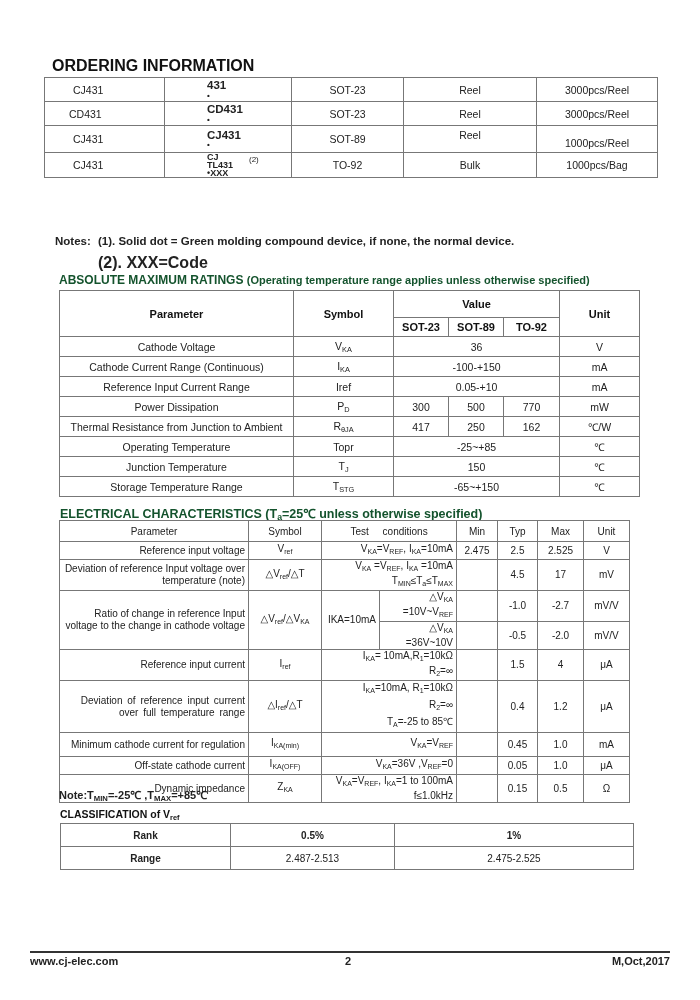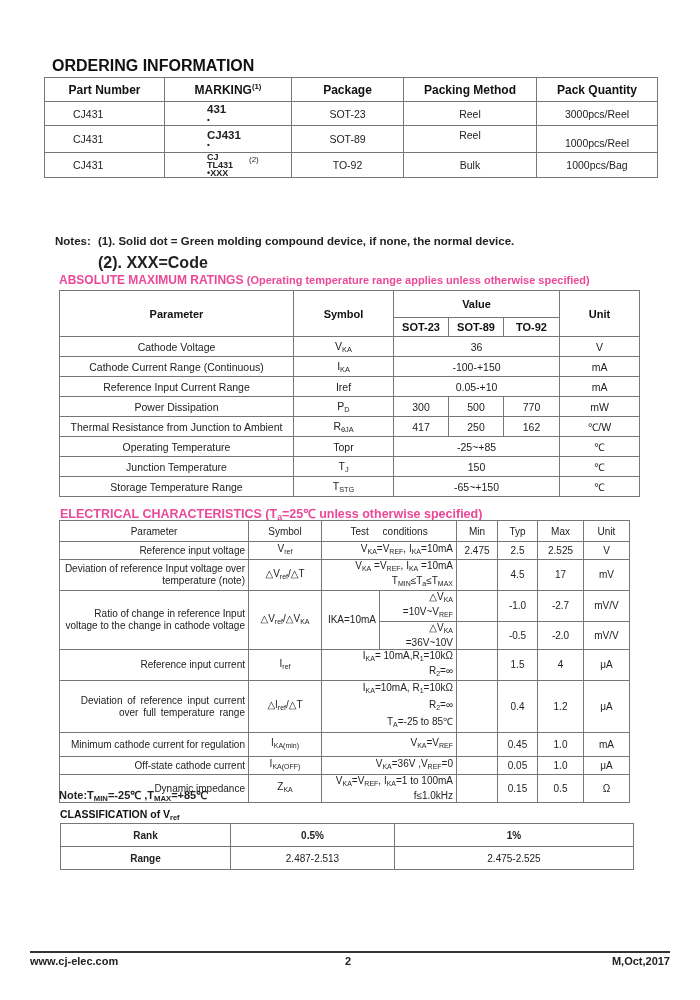--- a/index.html
+++ b/index.html
@@ -2,21 +2,21 @@
 <html><head>
 <meta charset="utf-8">
 <style>
   html, body { margin:0; padding:0; background:#ffffff; }
   body { width:700px; height:1000px; position:relative; overflow:hidden;
          font-family:"Liberation Sans", sans-serif; color:#222; }
   .abs { position:absolute;font-weight:bold; }
   table { border-collapse:collapse; position:absolute; table-layout:fixed; }
   td, th { border:1px solid #777; text-align:center; vertical-align:middle; padding:0 3px; font-weight:normal; overflow:hidden; }
   .h1 { font-weight:bold; font-size:16px; color:#111; }
-  .h2 { font-weight:bold; font-size:12px; color:#ec4899; }
+  .h2 { font-weight:bold; font-size:12px; color:#14532d; }
   .h2 .sub { font-size:11px; }
   sub { font-size:70%; vertical-align:-2px; }
   sup { font-size:65%; }
   
   #ord { left:44px; top:77px; width:613px; font-size:10.5px; }
   #ord th { font-weight:bold; font-size:12px; height:23px; color:#111; }
   #ord td { height:23px; }
   #ord td.left { text-align:left; padding-left:28px; }
   .mark { text-align:left; padding-left:42px !important; font-weight:bold; line-height:1; position:relative; }
   .mark .big { font-size:11.5px; }
@@ -48,30 +48,30 @@
 
 <table id="ord">
   <colgroup>
       <col style="width:120px">
       <col style="width:127px">
       <col style="width:112px">
       <col style="width:133px">
       <col style="width:121px">
     </colgroup>
   <tbody>
-      <tr style="height:24px">
-    <th>Part Number</th>
-    <th><span>MARKING</span><sup>(1)</sup></th>
-    <th>Package</th>
-    <th>Packing Method</th>
-    <th>Pack Quantity</th>
-  </tr>
   <tr>
     <td class="left">CJ431</td>
     <td class="mark"><span class="big">431</span><span class="dot">•</span></td>
+    <td>SOT-23</td>
+    <td>Reel</td>
+    <td>3000pcs/Reel</td>
+  </tr>
+  <tr>
+    <td class="left" style="padding-left:24px">CD431</td>
+    <td class="mark"><span class="big">CD431</span><span class="dot">•</span></td>
     <td>SOT-23</td>
     <td>Reel</td>
     <td>3000pcs/Reel</td>
   </tr>
   <tr style="height:26px">
     <td class="left">CJ431</td>
     <td class="mark"><span class="big">CJ431</span><span class="dot">•</span></td>
     <td>SOT-89</td>
     <td style="vertical-align:top;padding-top:3px">Reel</td>
     <td style="vertical-align:bottom;padding-bottom:3px">1000pcs/Reel</td>

